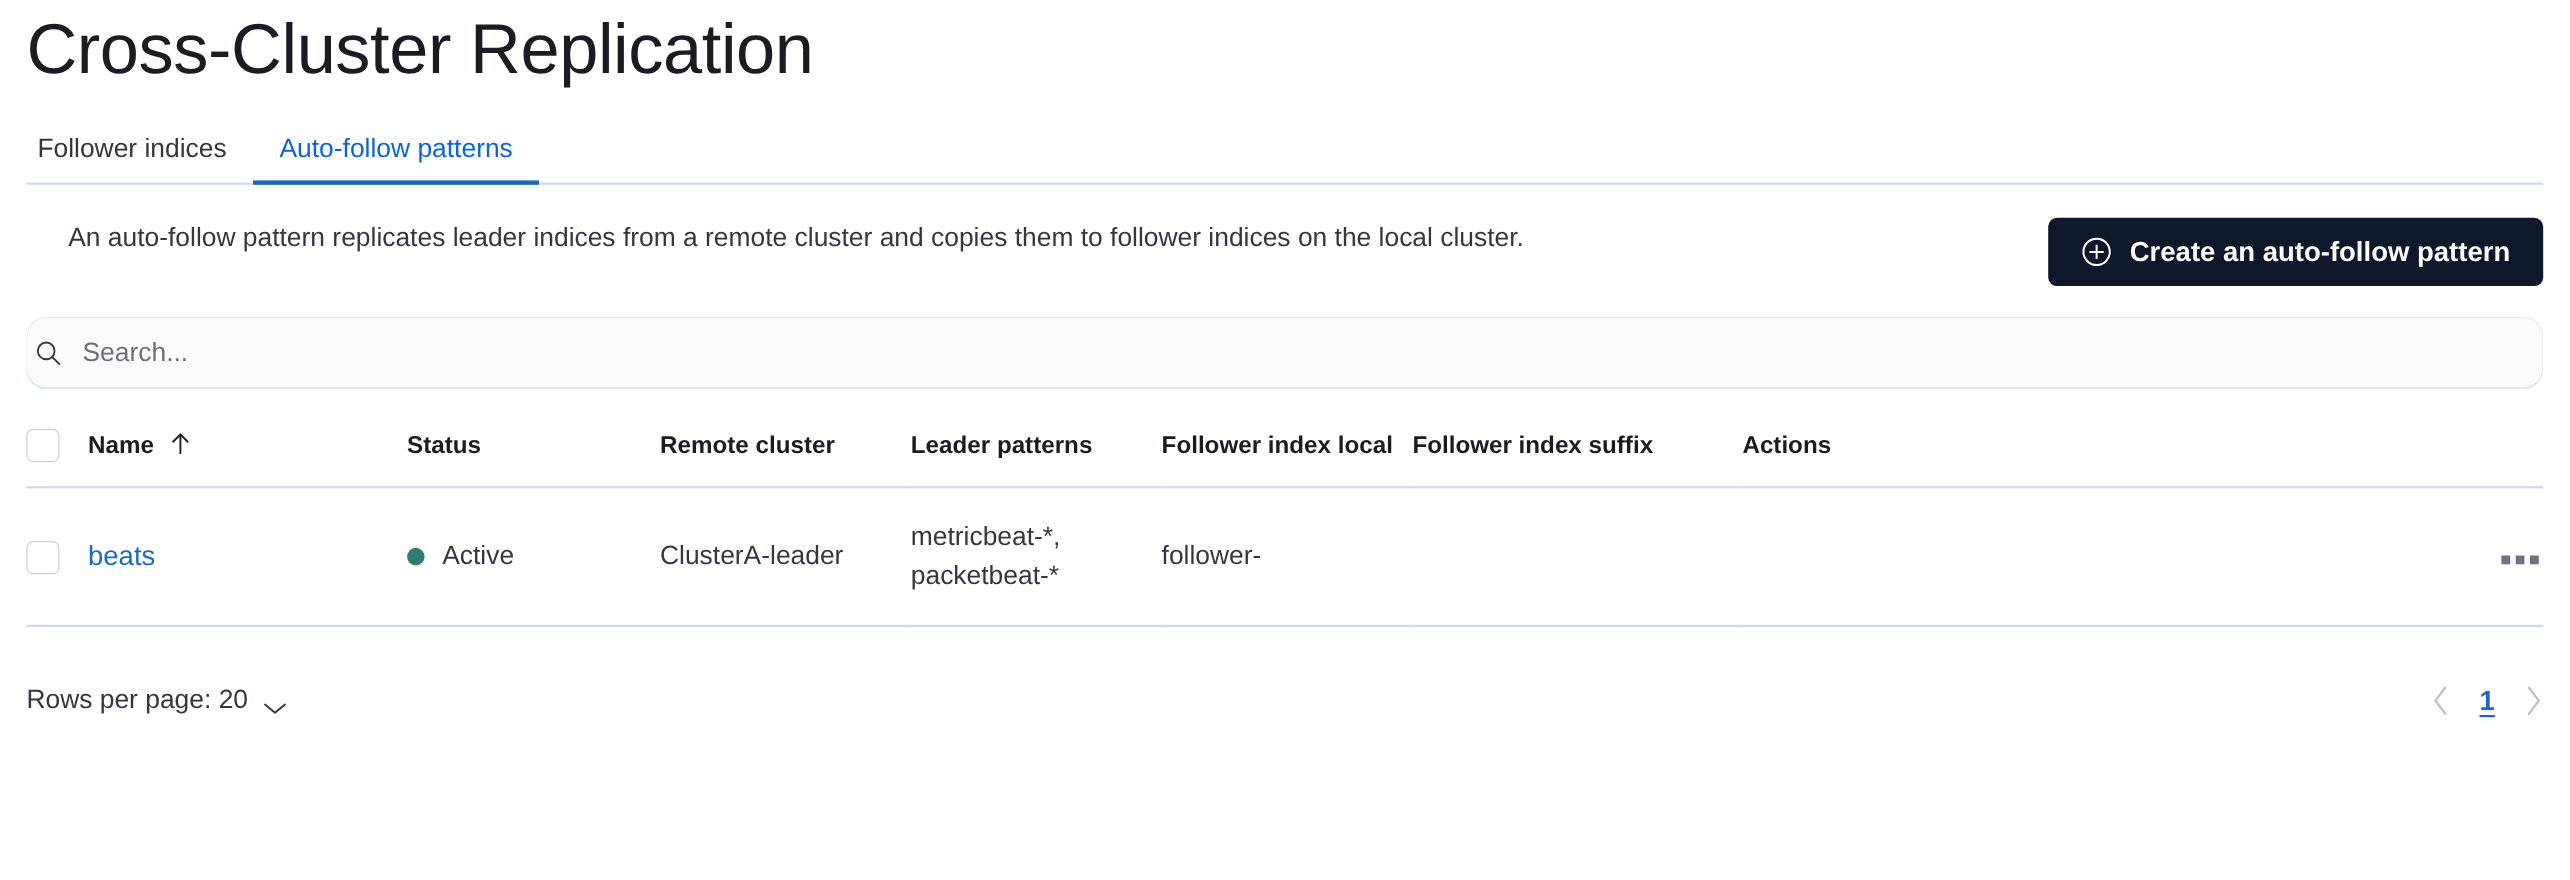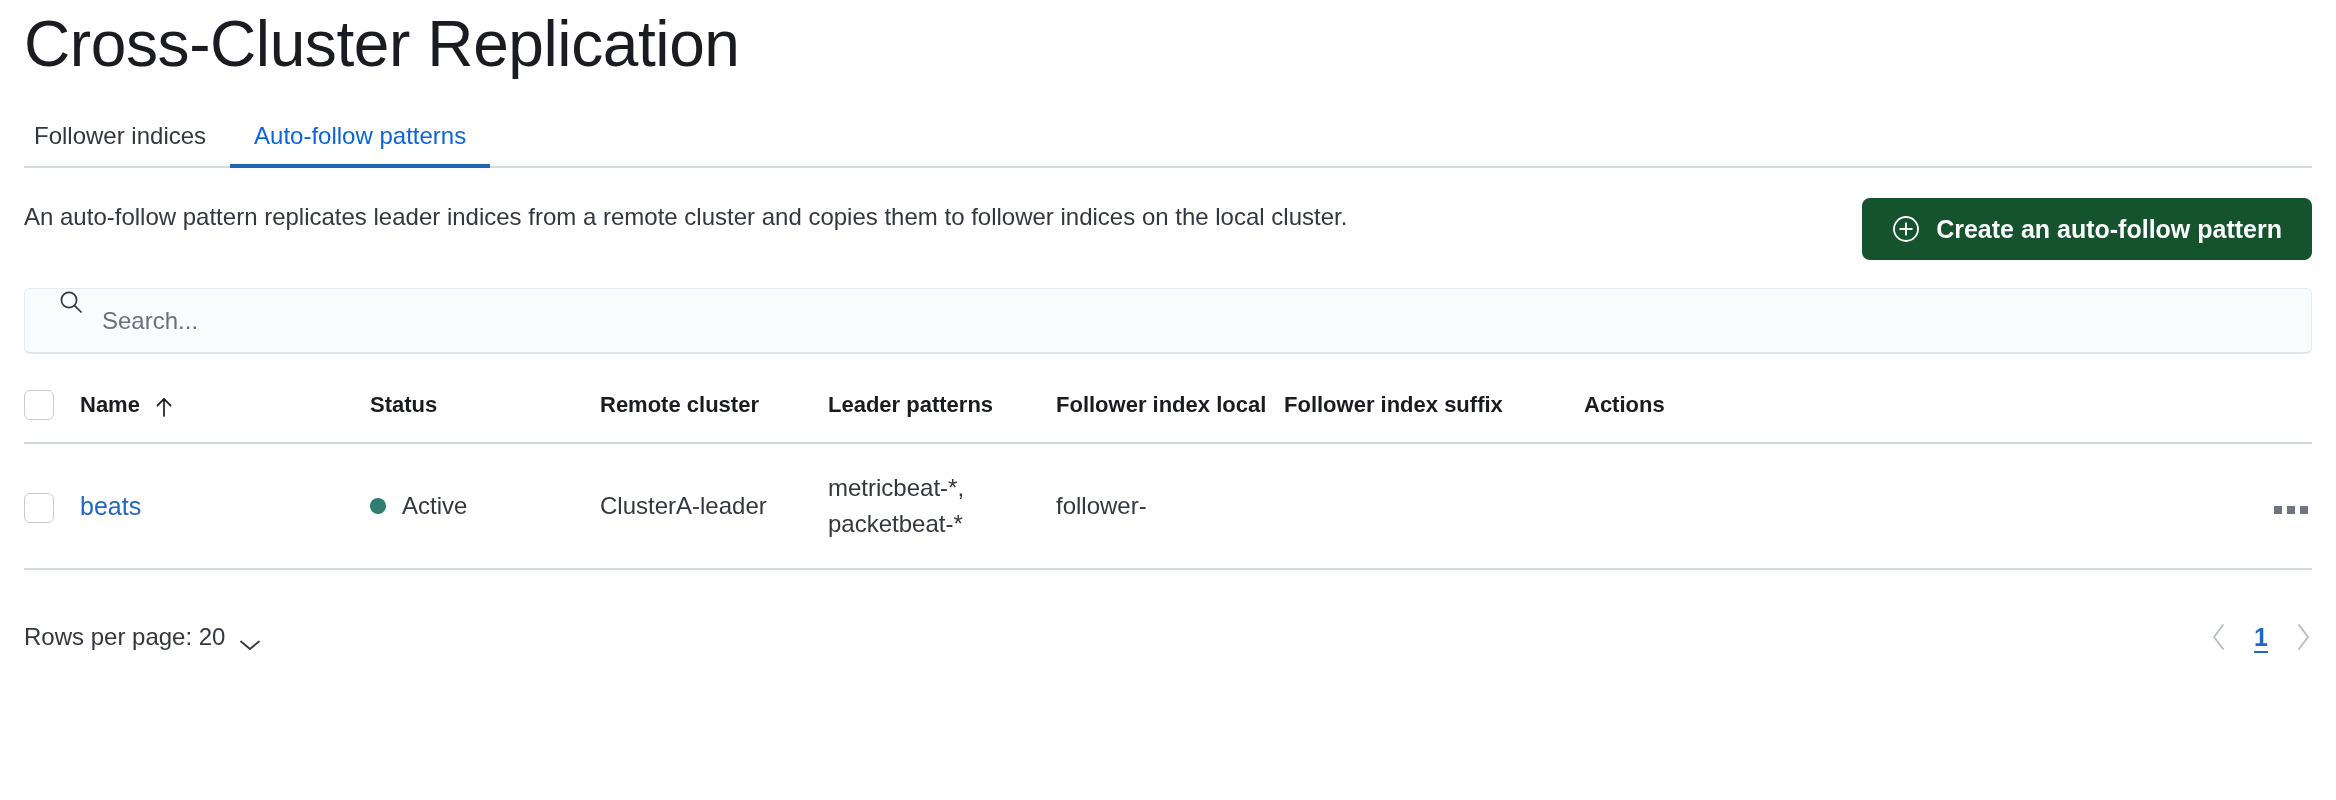--- a/index.html
+++ b/index.html
@@ -67,31 +67,32 @@
     background: #1f67b5;
   }
 
   
   .intro {
     display: flex;
     align-items: flex-start;
     justify-content: space-between;
     margin-top: 30px;
     gap: 40px;
+    margin-left: 38px;
   }
   .intro-text {
     font-size: 24px;
     line-height: 38px;
     color: #343741;
     max-width: 1705px;
     flex: 1 1 auto;
   }
   .cta-button {
     flex: 0 0 auto;
-    background: #14532d;
+    background: #0f172a;
     color: #ffffff;
     border: none;
     border-radius: 8px;
     font-size: 25px;
     font-family: "Liberation Sans", sans-serif;
     font-weight: 700;
     padding: 16px 30px;
     display: inline-flex;
     align-items: center;
     gap: 16px;
@@ -106,23 +107,24 @@
     display: inline-block;
   }
 
   
   .search-bar {
     margin-top: 28px;
     height: 66px;
     background: #fafbfd;
     border: 1px solid #e6ebf2;
     border-bottom: 2px solid #dfe5ee;
-    border-radius: 6px;
+    border-radius: 18px;
     display: flex;
-    padding: 0 33px;
+    align-items: center;
+    padding: 0 6px;
     box-sizing: border-box;
     gap: 18px;
     cursor: text;
   }
   .search-icon { width: 26px; height: 26px; flex: 0 0 auto; display:block; }
   .search-input {
     border: none;
     outline: none;
     background: transparent;
     font-family: "Liberation Sans", sans-serif;
@@ -174,21 +176,21 @@
     border: 1px solid #c6cbd4;
     border-radius: 6px;
     background: #ffffff;
     display: inline-block;
     box-sizing: border-box;
     cursor: pointer;
     vertical-align: middle;
   }
   .name-header-inner {
     display: inline-flex;
-    align-items: flex-end;
+    align-items: flex-start;
     gap: 14px;
     cursor: pointer;
   }
   .sort-arrow { width: 20px; height: 22px; display:block; }
 
   .row-link {
     color: #1d68c4;
     text-decoration: none;
     cursor: pointer;
     font-size: 25px;

